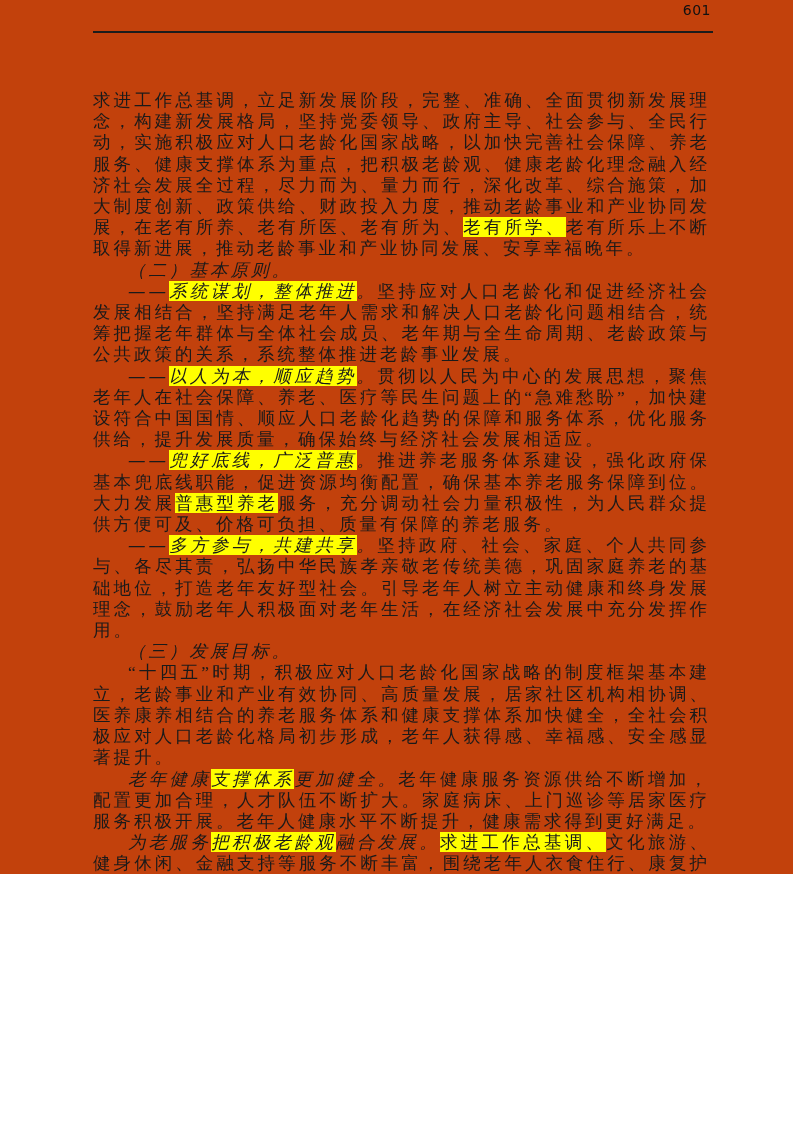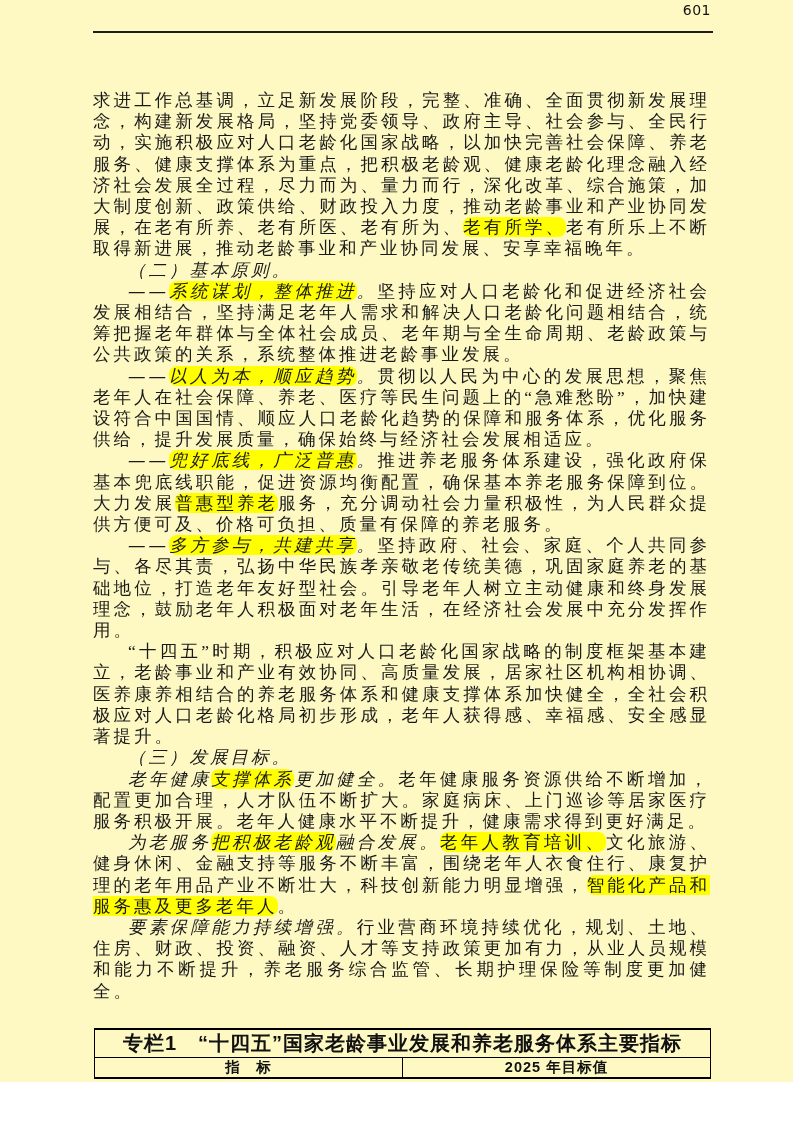--- a/index.html
+++ b/index.html
@@ -3,22 +3,22 @@
 <meta charset="utf-8">
 <style>
   html, body {
     margin: 0;
     padding: 0;
     background: #ffffff;
   }
   .page {
     position: relative;
     width: 793px;
-    height: 1082px;
-    background: #fef9c3;
+    height: 874px;
+    background: #c2410c;
     overflow: hidden;
     font-family: "Liberation Serif", "DejaVu Serif", serif;
     color: #1a1a1a;
   }
   .page-number {
     position: absolute;
     top: 2px;
     right: 82px;
     font-size: 14px;
     letter-spacing: 0.5px;
@@ -50,21 +50,20 @@
   }
   .content p.indent {
     text-indent: 2em;
   }
   .kai {
     font-style: italic;
     font-family: "DejaVu Serif", "Liberation Serif", serif;
   }
   .hl {
     background: var(--hl-color, #ffff00);
-    border-radius: 8px;
   }
   .box-table {
     position: absolute;
     top: 1028px;
     left: 94px;
     width: 617px;
     border-collapse: collapse;
     table-layout: fixed;
     font-family: "Liberation Sans", "DejaVu Sans", sans-serif;
     font-weight: bold;
@@ -100,24 +99,24 @@
 
   <div class="header-rule"></div>
 
   <div class="content" id="paragraphs">
       <p class=""><span>求进工作总基调，立足新发展阶段，完整、准确、全面贯彻新发展理念，构建新发展格局，坚持党委领导、政府主导、社会参与、全民行动，实施积极应对人口老龄化国家战略，以加快完善社会保障、养老服务、健康支撑体系为重点，把积极老龄观、健康老龄化理念融入经济社会发展全过程，尽力而为、量力而行，深化改革、综合施策，加大制度创新、政策供给、财政投入力度，推动老龄事业和产业协同发展，在老有所养、老有所医、老有所为、</span><span class="hl">老有所学、</span><span>老有所乐上不断取得新进展，推动老龄事业和产业协同发展、安享幸福晚年。</span></p>
       <p class="indent"><span class="kai">（二）基本原则。</span></p>
       <p class="indent"><span class="kai">——</span><span class="kai hl">系统谋划，整体推进</span><span class="kai">。</span><span>坚持应对人口老龄化和促进经济社会发展相结合，坚持满足老年人需求和解决人口老龄化问题相结合，统筹把握老年群体与全体社会成员、老年期与全生命周期、老龄政策与公共政策的关系，系统整体推进老龄事业发展。</span></p>
       <p class="indent"><span class="kai">——</span><span class="kai hl">以人为本，顺应趋势</span><span class="kai">。</span><span>贯彻以人民为中心的发展思想，聚焦老年人在社会保障、养老、医疗等民生问题上的“急难愁盼”，加快建设符合中国国情、顺应人口老龄化趋势的保障和服务体系，优化服务供给，提升发展质量，确保始终与经济社会发展相适应。</span></p>
       <p class="indent"><span class="kai">——</span><span class="kai hl">兜好底线，广泛普惠</span><span class="kai">。</span><span>推进养老服务体系建设，强化政府保基本兜底线职能，促进资源均衡配置，确保基本养老服务保障到位。大力发展</span><span class="hl">普惠型养老</span><span>服务，充分调动社会力量积极性，为人民群众提供方便可及、价格可负担、质量有保障的养老服务。</span></p>
       <p class="indent"><span class="kai">——</span><span class="kai hl">多方参与，共建共享</span><span class="kai">。</span><span>坚持政府、社会、家庭、个人共同参与、各尽其责，弘扬中华民族孝亲敬老传统美德，巩固家庭养老的基础地位，打造老年友好型社会。引导老年人树立主动健康和终身发展理念，鼓励老年人积极面对老年生活，在经济社会发展中充分发挥作用。</span></p>
+      <p class="indent"><span class="kai">（三）发展目标。</span></p>
       <p class="indent"><span>“十四五”时期，积极应对人口老龄化国家战略的制度框架基本建立，老龄事业和产业有效协同、高质量发展，居家社区机构相协调、医养康养相结合的养老服务体系和健康支撑体系加快健全，全社会积极应对人口老龄化格局初步形成，老年人获得感、幸福感、安全感显著提升。</span></p>
-      <p class="indent"><span class="kai">（三）发展目标。</span></p>
       <p class="indent"><span class="kai">老年健康</span><span class="kai hl">支撑体系</span><span class="kai">更加健全。</span><span>老年健康服务资源供给不断增加，配置更加合理，人才队伍不断扩大。家庭病床、上门巡诊等居家医疗服务积极开展。老年人健康水平不断提升，健康需求得到更好满足。</span></p>
-      <p class="indent"><span class="kai">为老服务</span><span class="kai hl">把积极老龄观</span><span class="kai">融合发展。</span><span class="hl">老年人教育培训、</span><span>文化旅游、健身休闲、金融支持等服务不断丰富，围绕老年人衣食住行、康复护理的老年用品产业不断壮大，科技创新能力明显增强，</span><span class="hl">智能化产品和服务惠及更多老年人</span><span>。</span></p>
+      <p class="indent"><span class="kai">为老服务</span><span class="kai hl">把积极老龄观</span><span class="kai">融合发展。</span><span class="hl">求进工作总基调、</span><span>文化旅游、健身休闲、金融支持等服务不断丰富，围绕老年人衣食住行、康复护理的老年用品产业不断壮大，科技创新能力明显增强，</span><span class="hl">智能化产品和服务惠及更多老年人</span><span>。</span></p>
       <p class="indent"><span class="kai">要素保障能力持续增强。</span><span>行业营商环境持续优化，规划、土地、住房、财政、投资、融资、人才等支持政策更加有力，从业人员规模和能力不断提升，养老服务综合监管、长期护理保险等制度更加健全。</span></p>
     </div>
 
   <table class="box-table">
     <tbody>
       <tr>
         <td colspan="2" class="t-title">专栏1　“十四五”国家老龄事业发展和养老服务体系主要指标</td>
       </tr>
       <tr>
         <td class="t-head t-col1">指　标</td>

